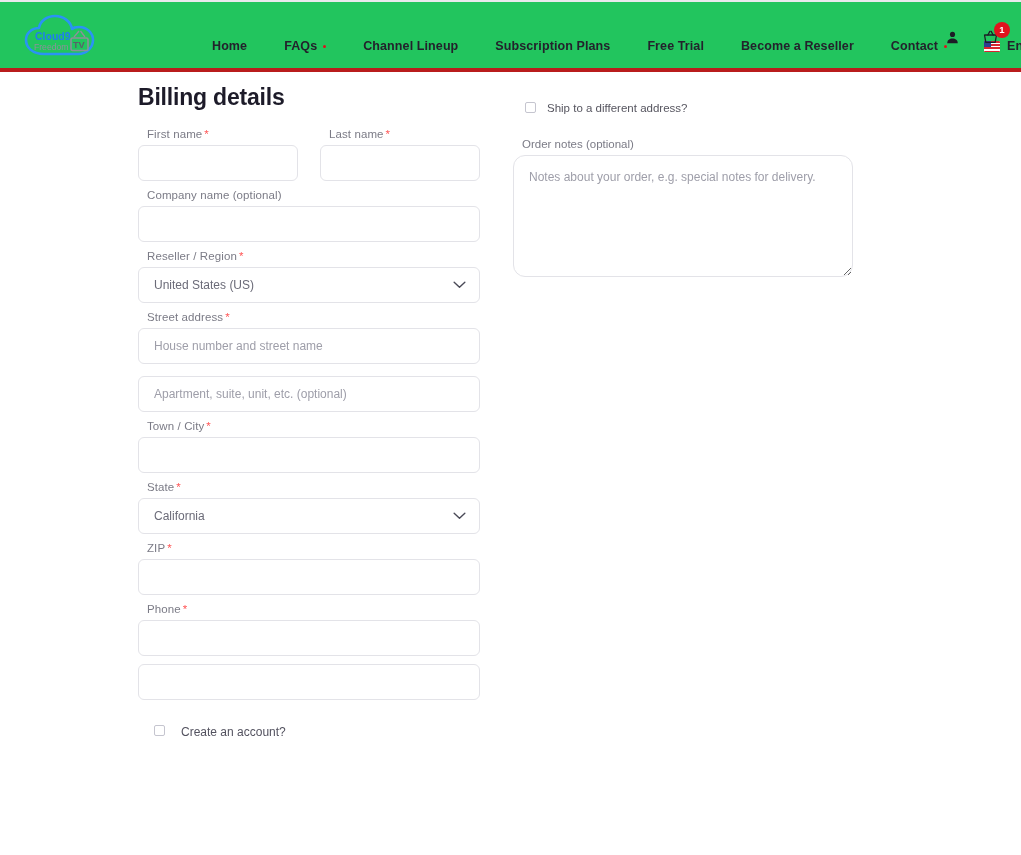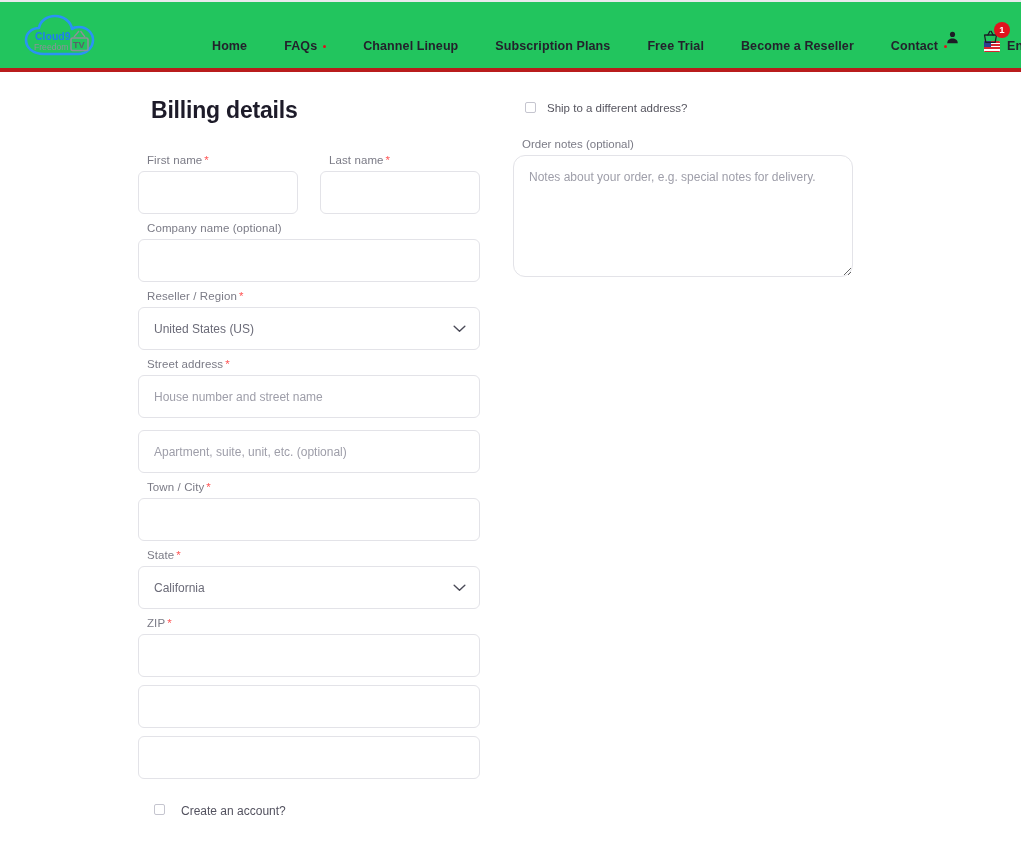--- a/index.html
+++ b/index.html
@@ -157,21 +157,21 @@
     width: 342px;
   }
   .col-right {
     position: absolute;
     left: 513px;
     top: 0;
     width: 340px;
   }
 
   .page-title {
-    margin: 13px;
+    margin: 0;
     padding-top: 11px;
     font-size: 23px;
     font-weight: bold;
     color: #1d1b29;
     letter-spacing: -.2px;
   }
 
   
   .field {
     margin-top: 8px;
@@ -183,21 +183,21 @@
     color: #7b7b86;
     margin: 0 0 5px 9px;
     letter-spacing: .1px;
   }
   .req {
     color: #ff5656;
     margin-left: 2px;
   }
   .control {
     width: 100%;
-    height: 43px;
+    height: 36px;
     border: 1px solid #e3e3e8;
     border-radius: 6px;
     background: #ffffff;
     font-family: "Liberation Sans", sans-serif;
     font-size: 12px;
     color: #5b5b68;
     padding: 0 15px;
     outline: none;
   }
   .control::placeholder { color: #9e9ea9; }
@@ -435,20 +435,23 @@
     </div>
 
     <div class="field">
       <label class="field-label">
         <span>ZIP</span><span class="req">*</span>
       </label>
       <input class="control" type="text" value="" style="">
     </div>
 
     <div class="field">
+      <label class="field-label">
+        <span>Phone</span><span class="req">*</span>
+      </label>
       <input class="control" type="tel" value="" style="">
     </div>
 
     <div class="field">
       <input class="control" type="email" value="" style="">
     </div>
 
     <label class="checkbox-row">
       <input class="cb" type="checkbox" style="">
       <span class="cb-label">Create an account?</span>

